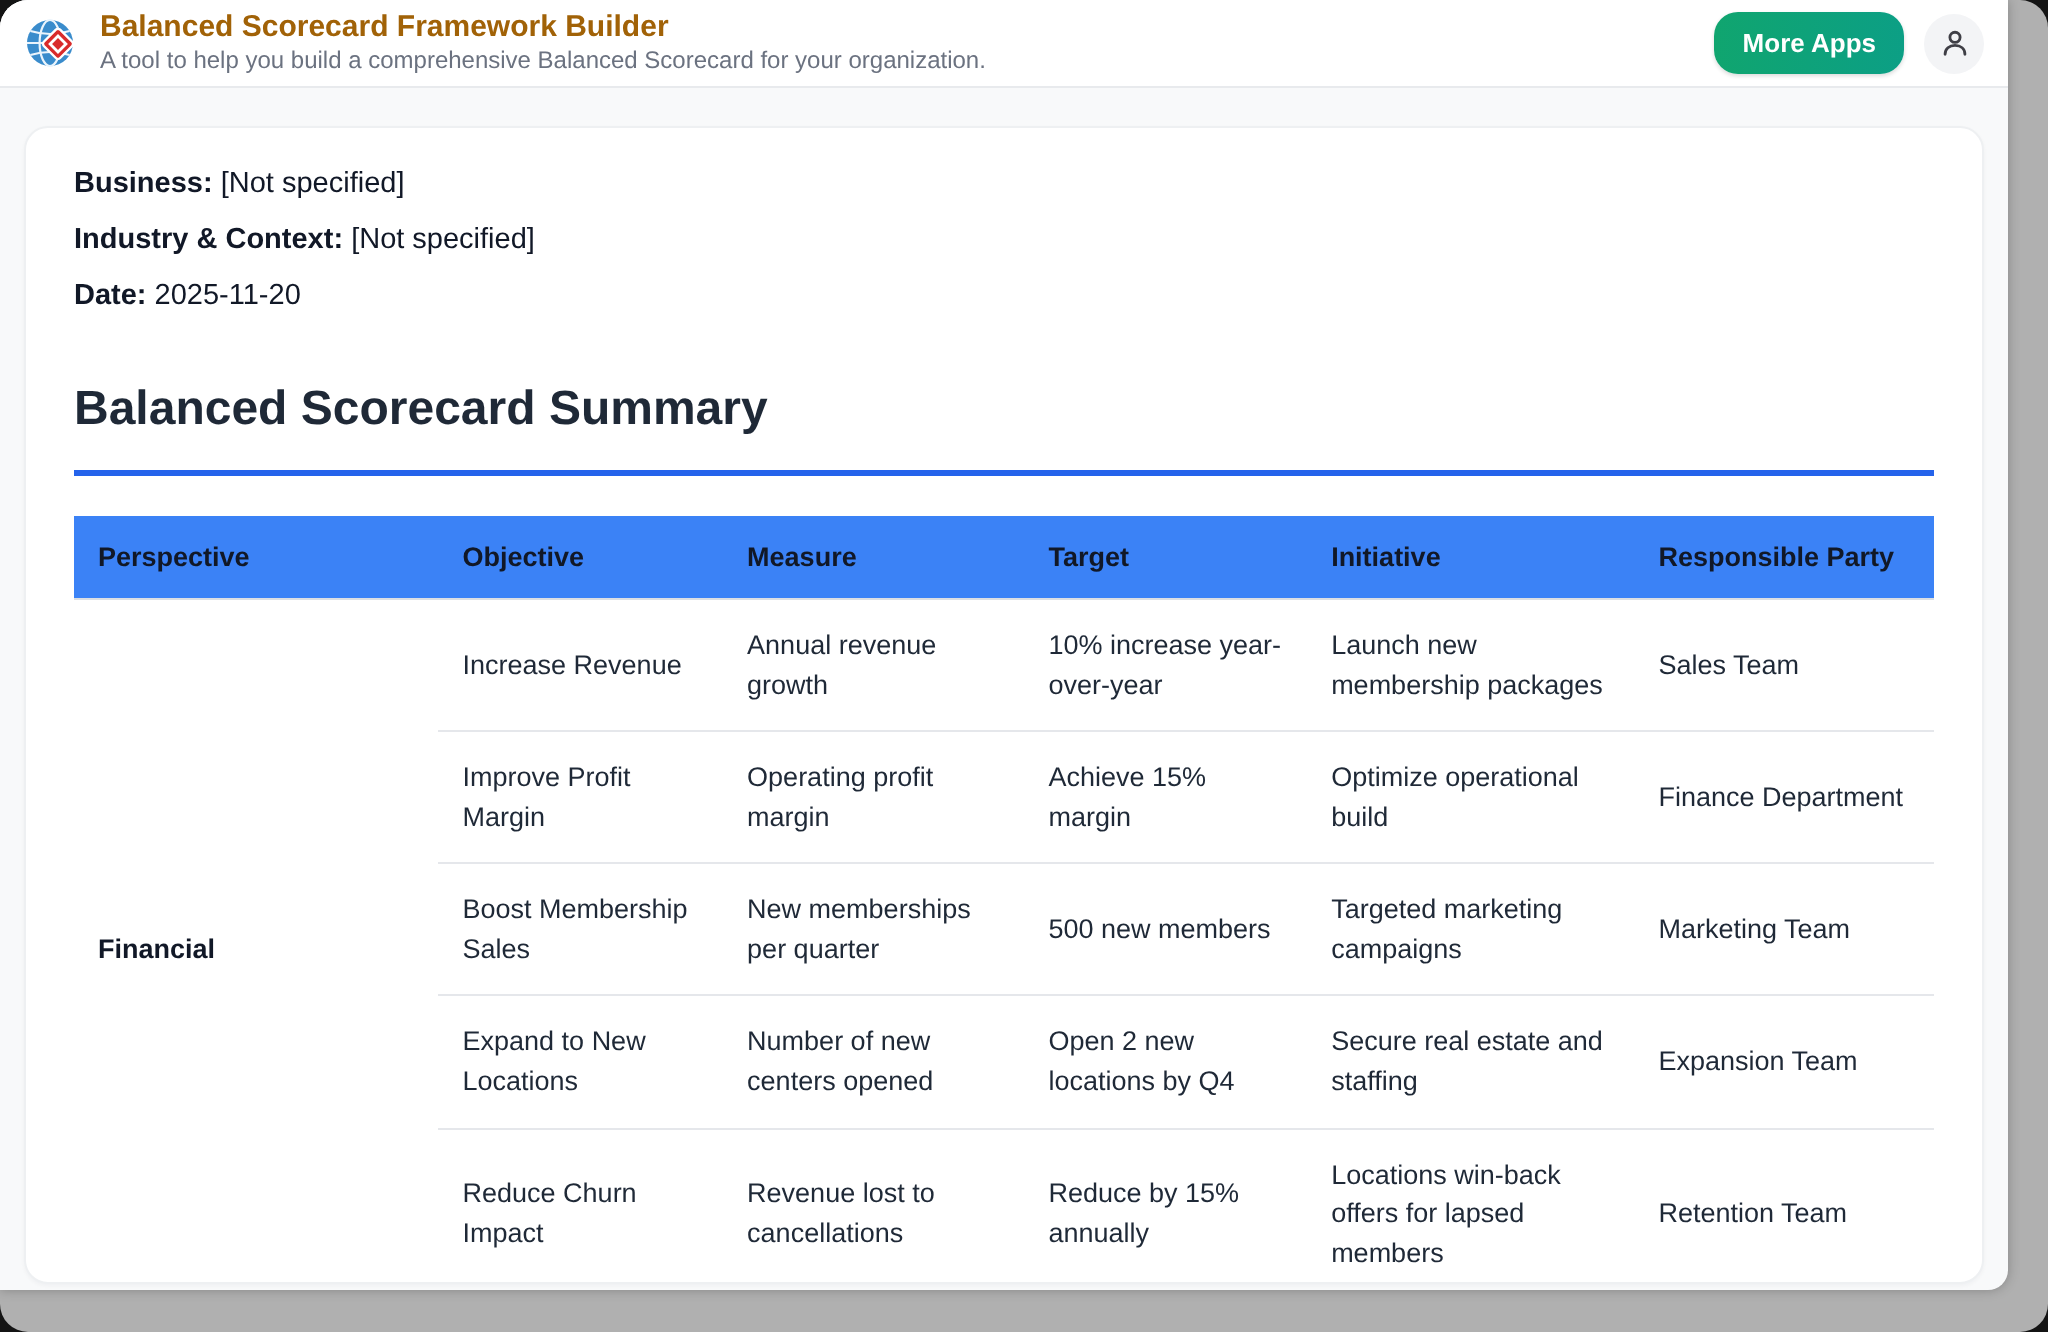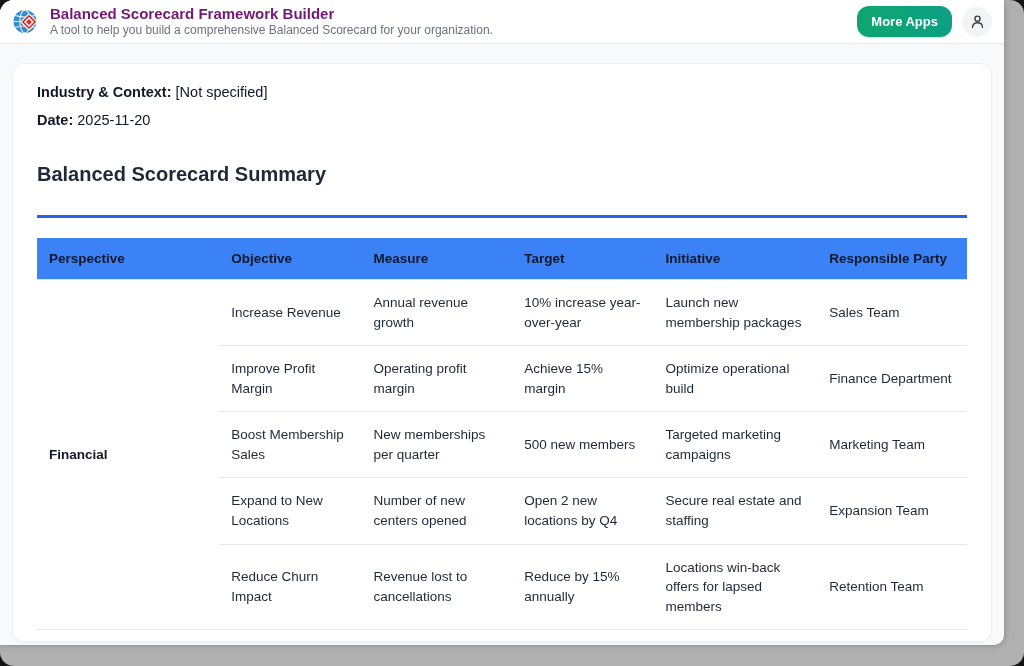--- a/index.html
+++ b/index.html
@@ -13,21 +13,21 @@
     background:#f8f9fa; border-radius:0 0 10px 0; overflow:hidden;
     box-shadow:0 0 6px rgba(0,0,0,.25);
   }
   
   .topbar {
     height:44px; background:#ffffff; border-bottom:1px solid #e8eaed;
     display:flex; align-items:center; padding:0 12px; gap:10px;
   }
   .logo { width:28px; height:28px; flex:0 0 auto; }
   .titleblock { display:flex; flex-direction:column; line-height:1.25; }
-  .app-title { font-size:15px; font-weight:bold; color:#701a75; }
+  .app-title { font-size:15px; font-weight:bold; color:#a16207; }
   .app-subtitle { font-size:12px; color:#6b7280; }
   .topbar-spacer { flex:1; }
   .more-apps-btn {
     border:none; cursor:pointer; color:#ffffff; font-weight:bold; font-size:13px;
     font-family:"Liberation Sans", sans-serif;
     padding:8px 14px; border-radius:12px;
     background:linear-gradient(90deg,#10a56f,#0c9f85);
     box-shadow:0 1px 2px rgba(0,0,0,.15);
   }
   .avatar-btn {
@@ -37,22 +37,22 @@
   
   .card {
     position:absolute; left:12px; top:63px; width:980px; height:579px;
     background:#ffffff; border-radius:12px; border:1px solid #eef0f2;
     box-shadow:0 1px 2px rgba(16,24,40,.04);
     padding:20px 24px 0 24px; overflow:hidden;
   }
   .meta-line { font-size:14.5px; color:#111827; margin-bottom:12px; }
   .meta-line b { font-weight:bold; }
   .summary-heading {
-    margin-top:35px; font-size:20px; font-weight:bold; color:#1f2937;
-    padding-bottom:29px; border-bottom:3px solid #2563eb;
+    margin-top:35px; font-size:24px; font-weight:bold; color:#1f2937;
+    padding-bottom:16px; border-bottom:3px solid #2563eb;
   }
   
   table.bsc { width:100%; border-collapse:collapse; margin-top:20px; font-size:13.5px; color:#1f2937; }
   table.bsc th {
     text-align:left; font-weight:bold; color:#111827; background:#3b82f6;
     padding:13px 12px; border-bottom:1px solid #dcdfe3; font-size:13.5px;
   }
   table.bsc td { padding:13px 12px; vertical-align:middle; line-height:1.45; }
   table.bsc tbody tr + tr td { border-top:1px solid #e5e7eb; }
   td.perspective { font-weight:bold; color:#111827; vertical-align:middle; }
@@ -83,20 +83,24 @@
       <button class="more-apps-btn">More Apps</button>
       <button class="avatar-btn">
         <svg width="17" height="17" viewBox="0 0 24 24" fill="none" stroke="#3f3f46" stroke-width="2" stroke-linecap="round">
           <circle cx="12" cy="8" r="3.6"></circle>
           <path d="M5 20 c0-4 3-6.3 7-6.3 s7 2.3 7 6.3"></path>
         </svg>
       </button>
     </div>
 
     <div class="card">
+      <div class="meta-line">
+        <b>Business:</b>
+        <span>[Not specified]</span>
+      </div>
       <div class="meta-line">
         <b>Industry &amp; Context:</b>
         <span>[Not specified]</span>
       </div>
       <div class="meta-line">
         <b>Date:</b>
         <span>2025-11-20</span>
       </div>
 
       <h2 class="summary-heading">Balanced Scorecard Summary</h2>

